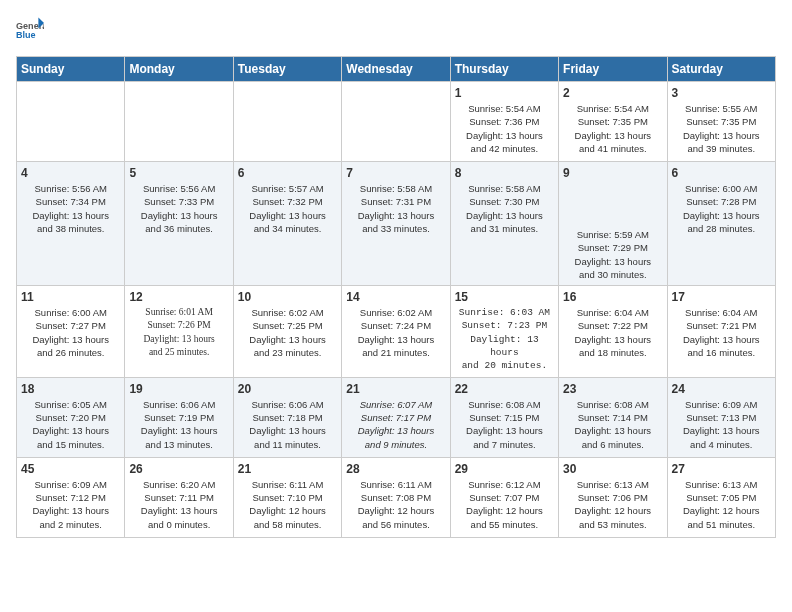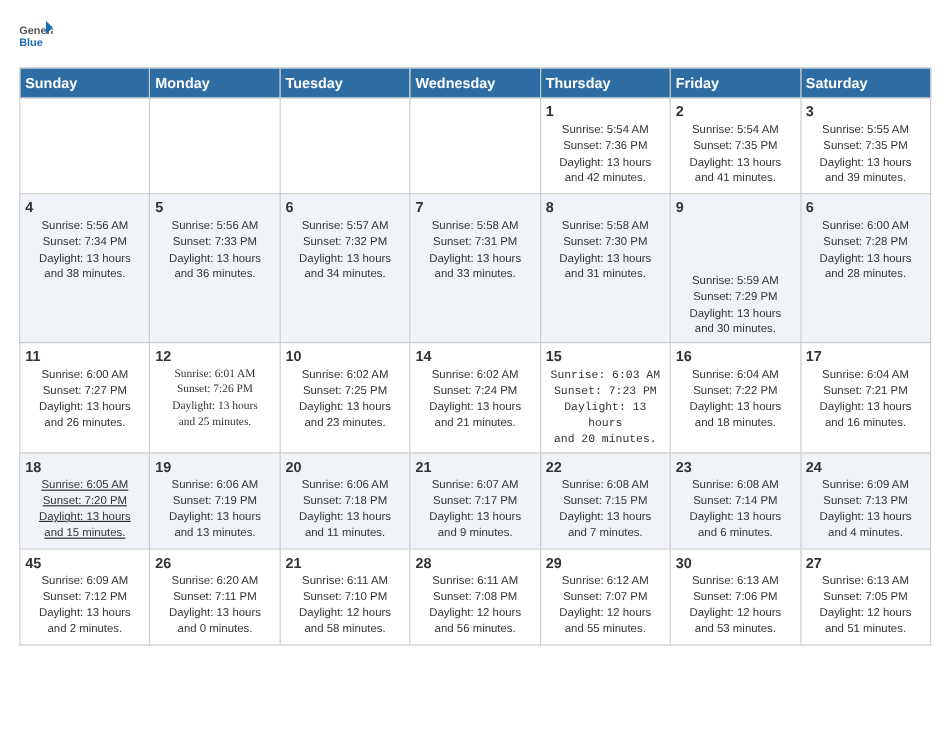--- a/index.html
+++ b/index.html
@@ -228,42 +228,42 @@
           <span class="day-num">17</span>
           <div class="day-info" style="white-space: pre-line;">Sunrise: 6:04 AM
 Sunset: 7:21 PM
 Daylight: 13 hours
 and 16 minutes.</div>
         </td>
       </tr>
       <tr>
         <td>
           <span class="day-num">18</span>
-          <div class="day-info" style="white-space: pre-line; text-decoration: underline;">Sunrise: 6:05 AM
+          <div class="day-info" style="white-space: pre-line;">Sunrise: 6:05 AM
 Sunset: 7:20 PM
 Daylight: 13 hours
 and 15 minutes.</div>
         </td>
         <td>
           <span class="day-num">19</span>
           <div class="day-info" style="white-space: pre-line;">Sunrise: 6:06 AM
 Sunset: 7:19 PM
 Daylight: 13 hours
 and 13 minutes.</div>
         </td>
         <td>
           <span class="day-num">20</span>
           <div class="day-info" style="white-space: pre-line;">Sunrise: 6:06 AM
 Sunset: 7:18 PM
 Daylight: 13 hours
 and 11 minutes.</div>
         </td>
         <td>
           <span class="day-num">21</span>
-          <div class="day-info" style="white-space: pre-line;">Sunrise: 6:07 AM
+          <div class="day-info" style="white-space: pre-line; font-style: italic;">Sunrise: 6:07 AM
 Sunset: 7:17 PM
 Daylight: 13 hours
 and 9 minutes.</div>
         </td>
         <td>
           <span class="day-num">22</span>
           <div class="day-info" style="white-space: pre-line;">Sunrise: 6:08 AM
 Sunset: 7:15 PM
 Daylight: 13 hours
 and 7 minutes.</div>

